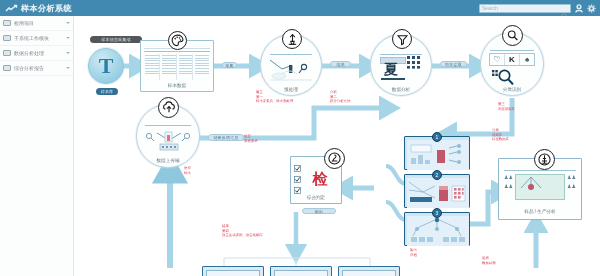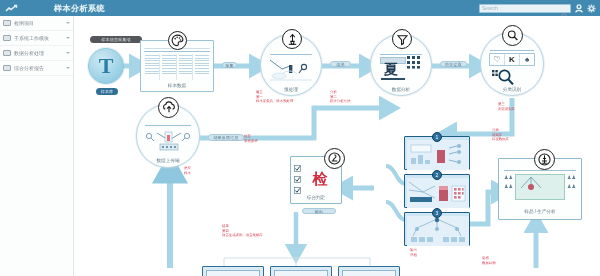--- a/index.html
+++ b/index.html
@@ -7,21 +7,21 @@
     width: 600px; height: 276px;
     overflow: hidden;
     font-family: "Liberation Sans", sans-serif;
     background: #ffffff;
   }
 
   
   .topbar {
     position: absolute; left: 0; top: 0; width: 600px; height: 16px;
     background: #4189b0;
-    display: flex; align-items: center; gap: 33px;
+    display: flex; align-items: center;
   }
   .brand-logo {
     width: 14px; height: 10px; margin-left: 4px;
     display: flex; align-items: center; justify-content: center;
     color: #bcd9e8; font-size: 7px; letter-spacing: -1px;
   }
   .brand-title {
     margin-left: 3px; color: #e8f3f8; font-size: 8px;
     font-weight: bold; letter-spacing: .5px; white-space: nowrap;
     text-shadow: 0 0 1px rgba(255,255,255,.4);

